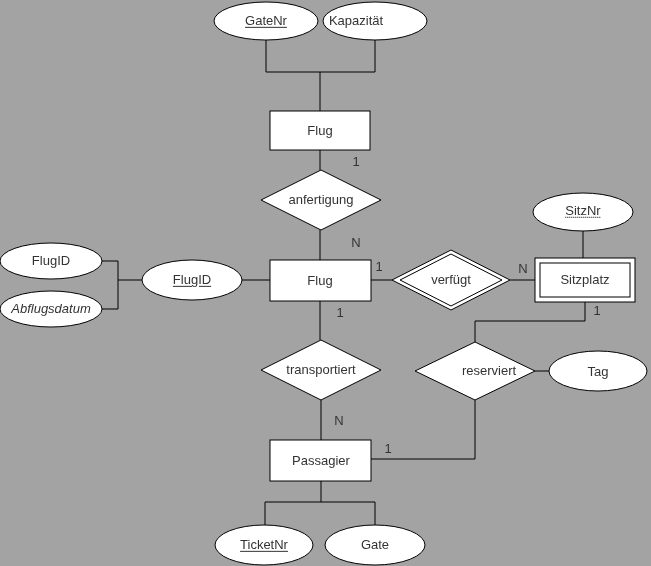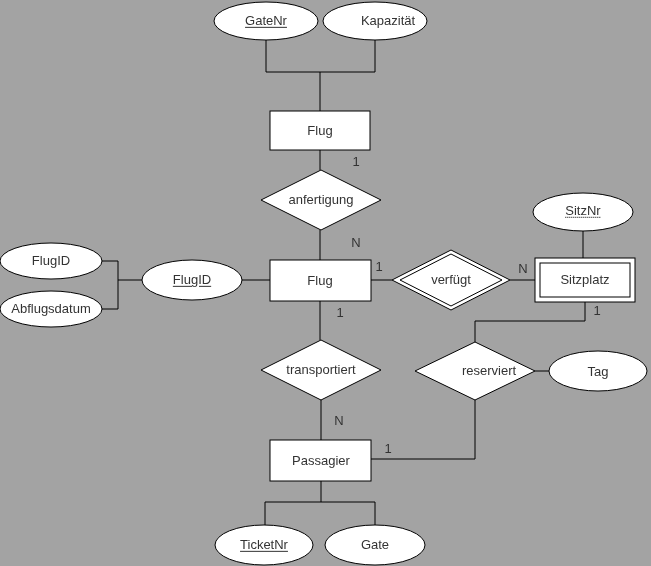--- a/index.html
+++ b/index.html
@@ -69,23 +69,23 @@
 
       <polygon points="321,170 381,200 321,230 261,200"></polygon>
       <polygon points="451,250 510,280 451,310 392,280"></polygon>
       <polygon points="451,254 502,280 451,306 400,280"></polygon>
       <polygon points="321,340 381,370 321,400 261,370"></polygon>
       <polygon points="475,342 535,371 475,400 415,371"></polygon>
     </g>
   </svg>
 
   <div class="lbl u" style="left:266px; top:21px;">GateNr</div>
-  <div class="lbl" style="left:388px; top:21px;">Kapazität</div>
+  <div class="lbl" style="left:356px; top:21px;">Kapazität</div>
   <div class="lbl" style="left:51px;  top:261px;">FlugID</div>
-  <div class="lbl" style="left:51px;  top:309px;">Abflugsdatum</div>
+  <div class="lbl" style="left:51px;  top:309px;font-style:italic;">Abflugsdatum</div>
   <div class="lbl u" style="left:192px; top:280px;">FlugID</div>
   <div class="lbl du" style="left:583px; top:211px;">SitzNr</div>
   <div class="lbl" style="left:598px; top:372px;">Tag</div>
   <div class="lbl u" style="left:264px; top:545px;">TicketNr</div>
   <div class="lbl" style="left:375px; top:545px;">Gate</div>
 
   <div class="lbl" style="left:320px; top:131px;">Flug</div>
   <div class="lbl" style="left:320px; top:281px;">Flug</div>
   <div class="lbl" style="left:585px; top:280px;">Sitzplatz</div>
   <div class="lbl" style="left:321px; top:461px;">Passagier</div>

